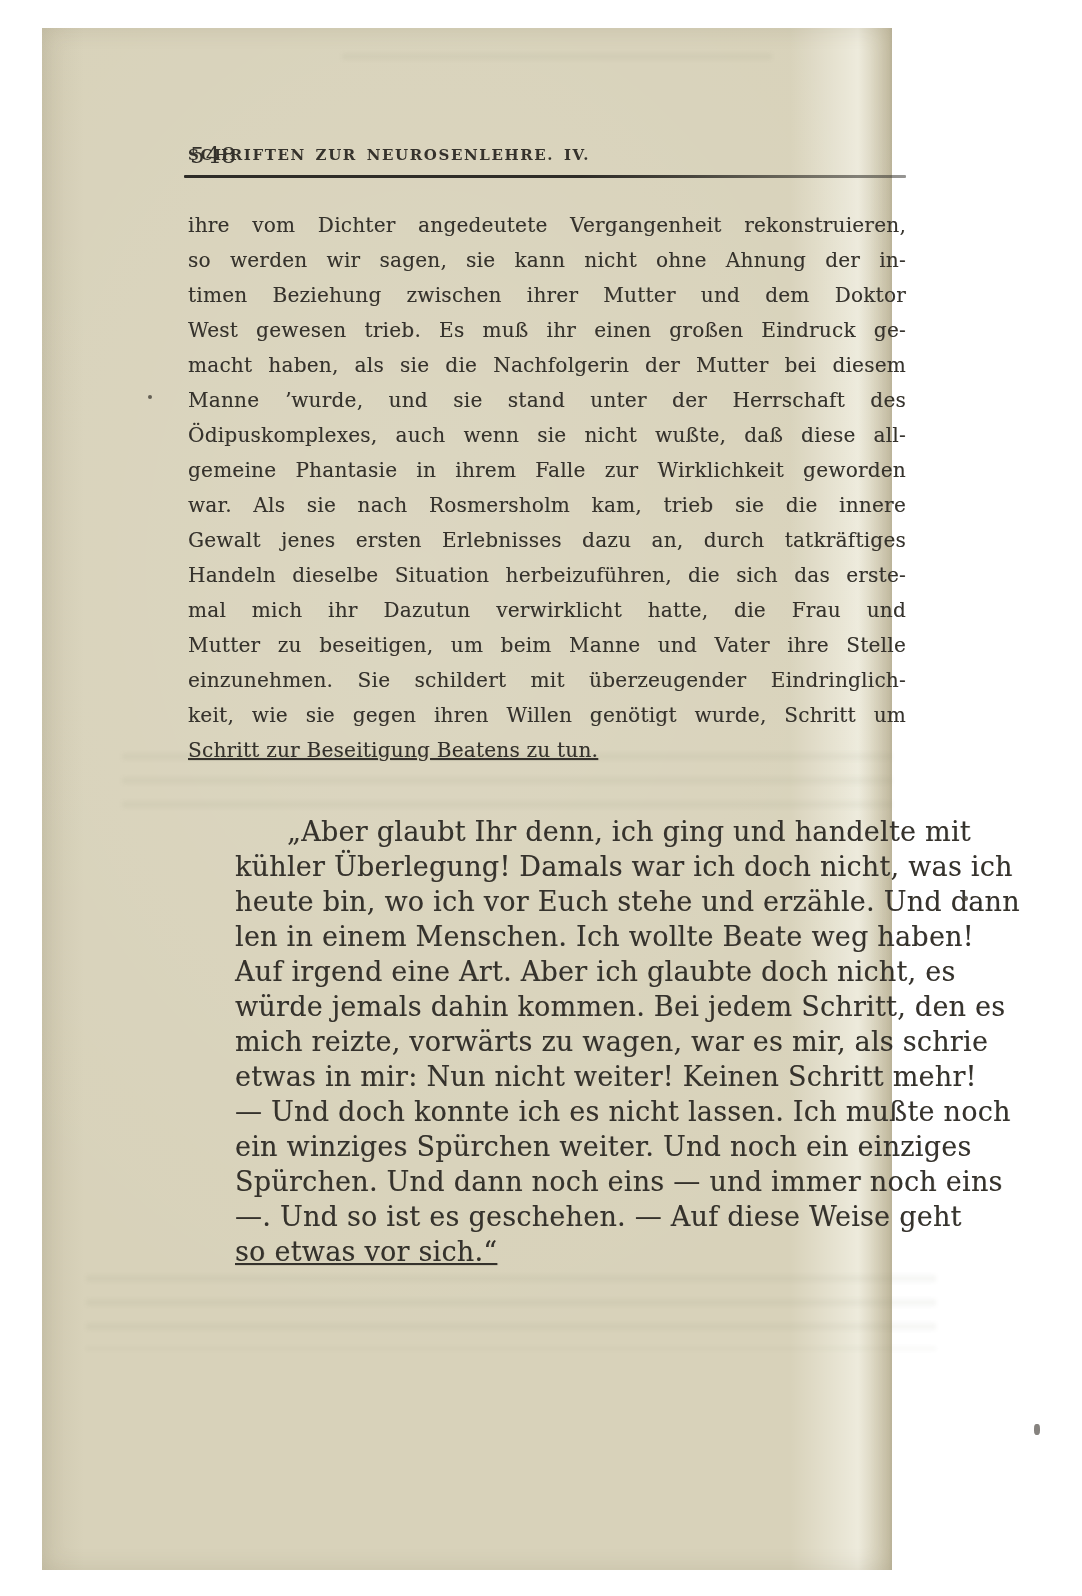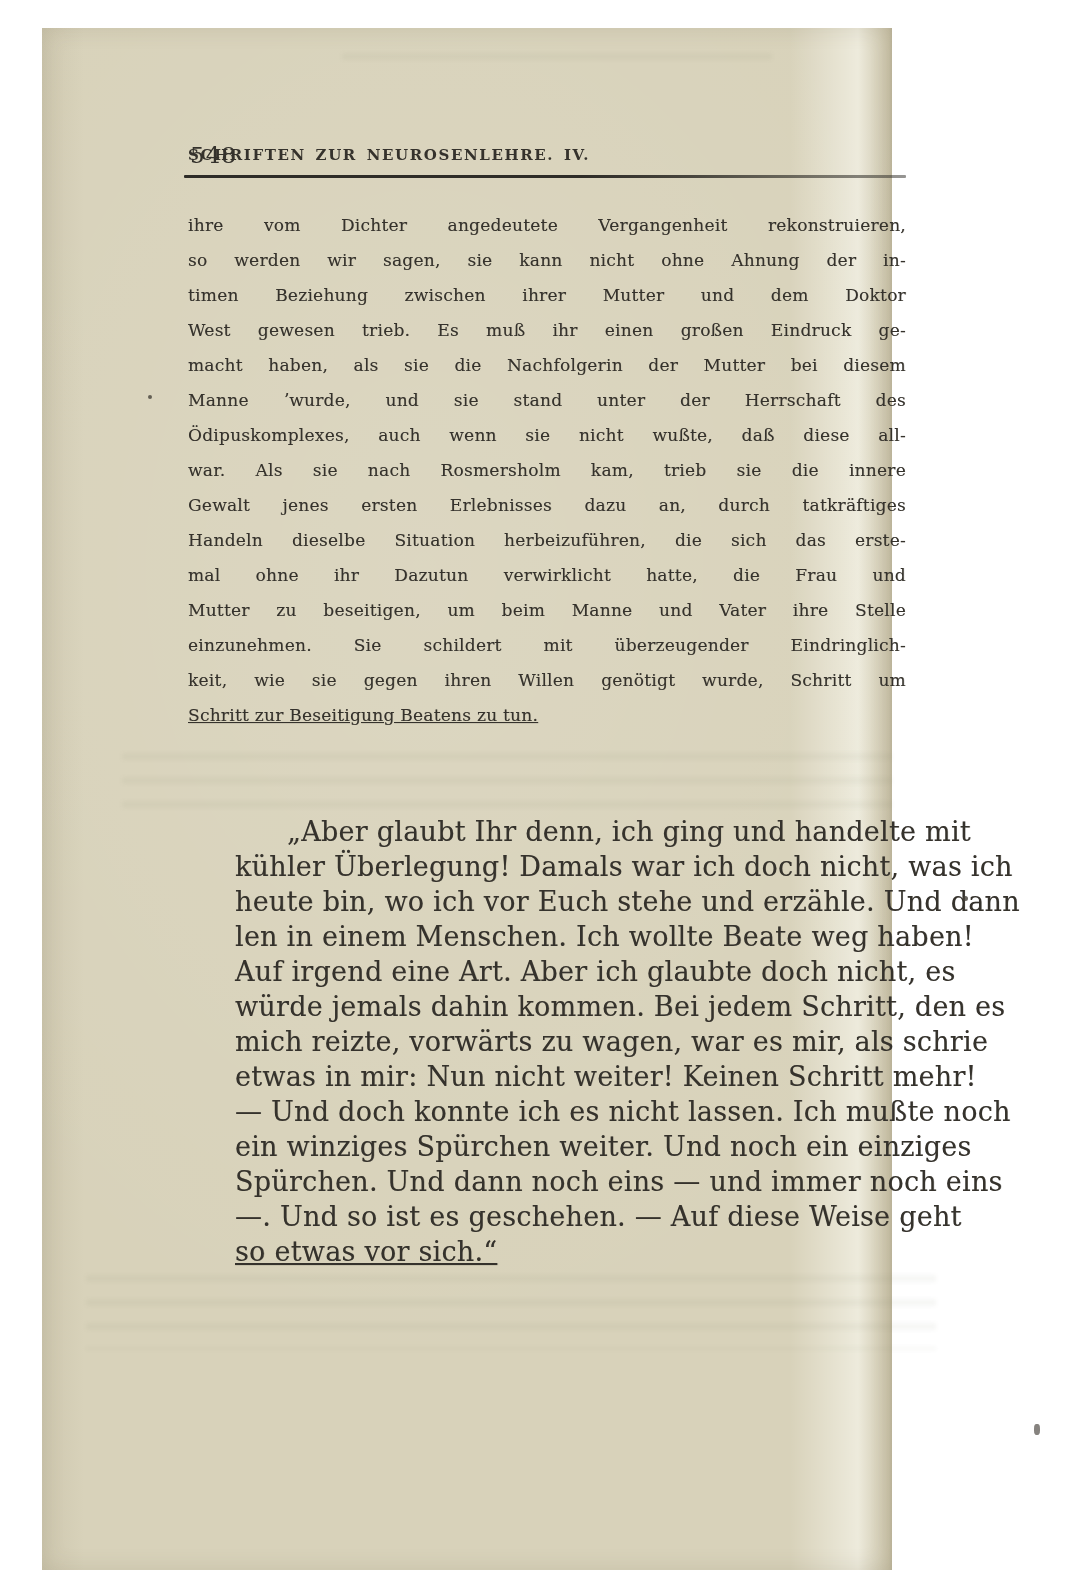--- a/index.html
+++ b/index.html
@@ -69,21 +69,21 @@
       rgba(46,44,39,0.62) 86%,
       rgba(46,44,39,0.5) 100%);
     border-radius: 1px;
   }
   
   .text-line-host { position: absolute; }
   .body-par {
     left: 146px;
     top: 180px;
     width: 718px;
-    font-size: 17px;
+    font-size: 20px;
   }
   .quote-par {
     left: 193px;
     top: 786px;
     width: 671px;
     font-size: 27px;
   }
   .tline {
     height: 35px;
     line-height: 35px;
@@ -138,24 +138,25 @@
     <div class="head-rule"></div>
 
     <div class="text-line-host body-par">
         <div class="tline first">ihre vom Dichter angedeutete Vergangenheit rekonstruieren,</div>
         <div class="tline">so werden wir sagen, sie kann nicht ohne Ahnung der in-</div>
         <div class="tline">timen Beziehung zwischen ihrer Mutter und dem Doktor</div>
         <div class="tline">West gewesen trieb. Es muß ihr einen großen Eindruck ge-</div>
         <div class="tline">macht haben, als sie die Nachfolgerin der Mutter bei diesem</div>
         <div class="tline">Manne ʼwurde, und sie stand unter der Herrschaft des</div>
         <div class="tline">Ödipuskomplexes, auch wenn sie nicht wußte, daß diese all-</div>
+        <div class="tline">gemeine Phantasie in ihrem Falle zur Wirklichkeit geworden</div>
         <div class="tline">war. Als sie nach Rosmersholm kam, trieb sie die innere</div>
         <div class="tline">Gewalt jenes ersten Erlebnisses dazu an, durch tatkräftiges</div>
         <div class="tline">Handeln dieselbe Situation herbeizuführen, die sich das erste-</div>
-        <div class="tline">mal ohne ihr Dazutun verwirklicht hatte, die Frau und</div>
+        <div class="tline">mal mich ihr Dazutun verwirklicht hatte, die Frau und</div>
         <div class="tline">Mutter zu beseitigen, um beim Manne und Vater ihre Stelle</div>
         <div class="tline">einzunehmen. Sie schildert mit überzeugender Eindringlich-</div>
         <div class="tline">keit, wie sie gegen ihren Willen genötigt wurde, Schritt um</div>
         <div class="tline last">Schritt zur Beseitigung Beatens zu tun.</div>
       </div>
 
     <div class="text-line-host quote-par">
         <div class="tline first">„Aber glaubt Ihr denn, ich ging und handelte mit</div>
         <div class="tline">kühler Überlegung! Damals war ich doch nicht, was ich</div>
         <div class="tline">heute bin, wo ich vor Euch stehe und erzähle. Und dann</div>

